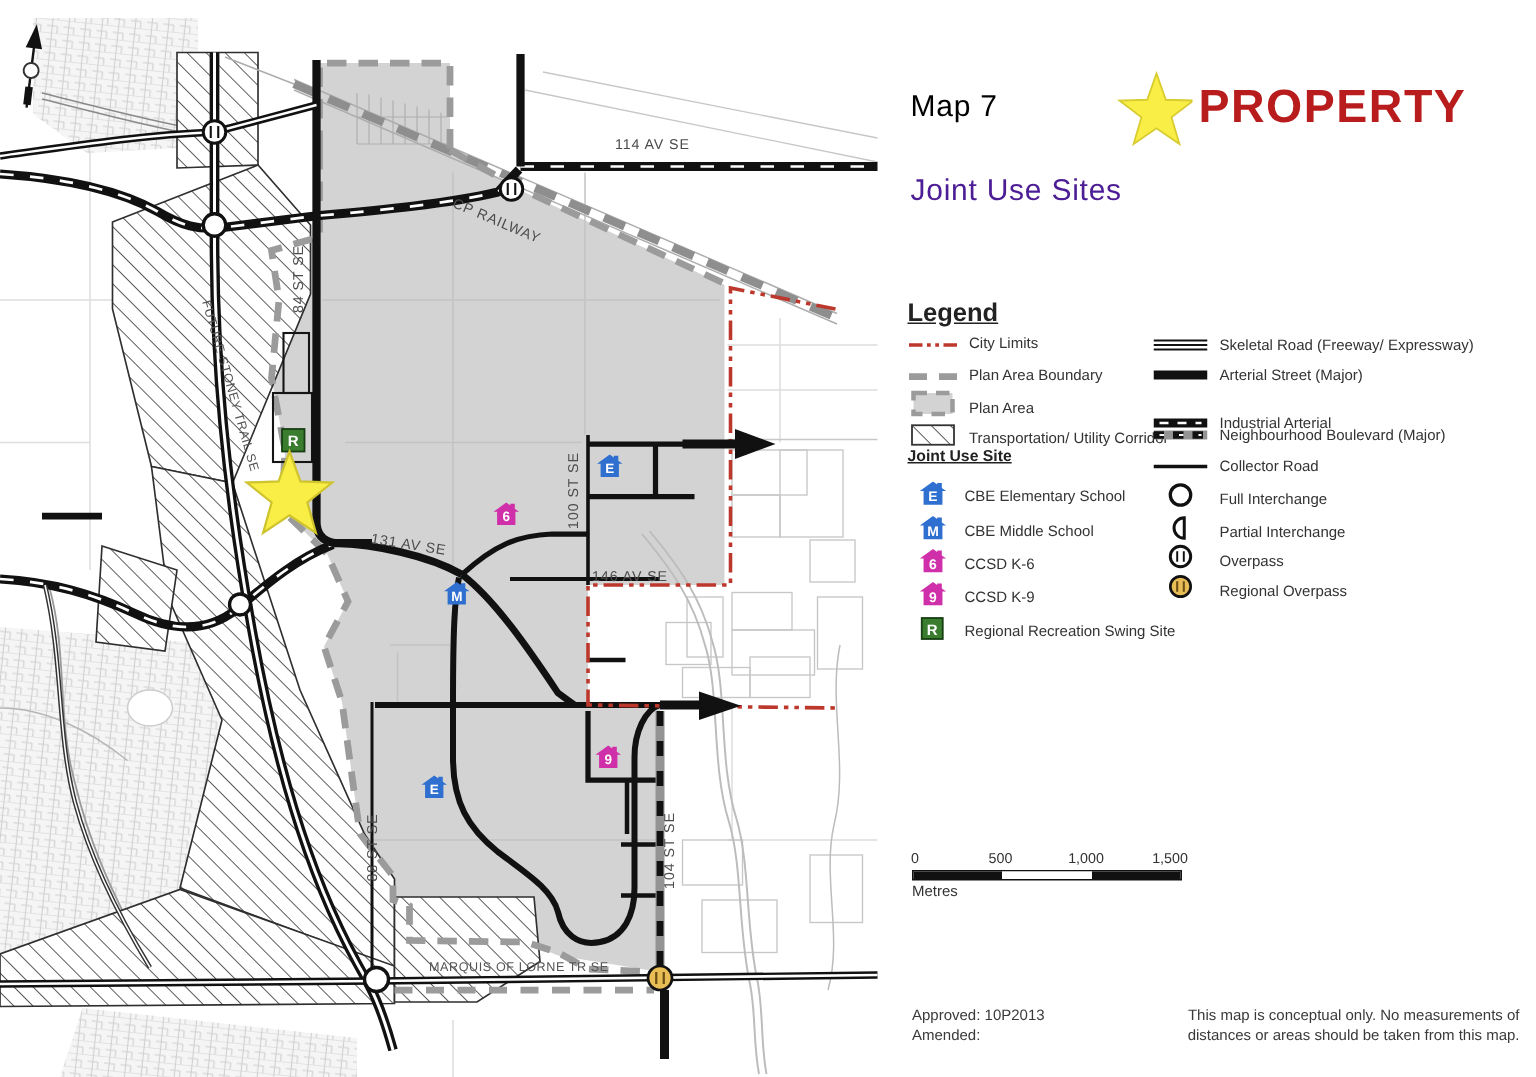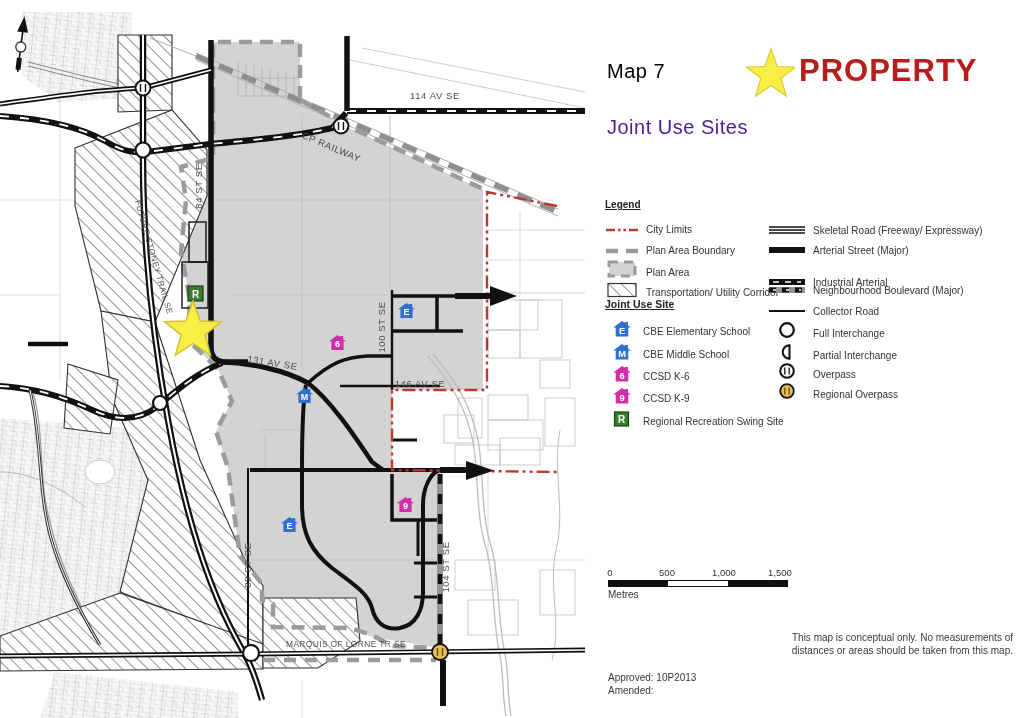--- a/index.html
+++ b/index.html
@@ -4,38 +4,38 @@
 <style>
   html,body{margin:0;padding:0;background:#ffffff;}
   .page{position:relative;width:1024px;height:718px;background:#fff;overflow:hidden;
         font-family:"Liberation Sans",sans-serif;color:#2e2e2e;}
   .abs{position:absolute;}
   
   .map-number{left:607px;top:60px;font-size:20px;letter-spacing:.5px;color:#000000;}
   .subtitle{left:607px;top:116px;font-size:20px;letter-spacing:.5px;color:#4c1d95;}
   .property-label{left:799px;top:53px;font-size:31px;font-weight:600;letter-spacing:1px;color:#b91c1c;}
   .hdr-star{left:741px;top:44px;}
-  .legend-title{left:605px;top:199px;font-size:10px;font-weight:bold;text-decoration:underline;color:#222;}
+  .legend-title{left:605px;top:199px;font-size:17px;font-weight:bold;text-decoration:underline;color:#222;}
   .joint-title{left:605px;top:298px;font-size:10.5px;font-weight:bold;text-decoration:underline;color:#222;}
   .lrow{position:absolute;display:flex;align-items:flex-end;height:16px;color:#333;}
   .lrow .licon{width:34px;margin-right:7px;flex:0 0 auto;display:flex;justify-content:center;}
   .lrow .ltext{font-size:10px;white-space:nowrap;}
   .rrow .licon{width:38px;margin-right:7px;}
   .jrow .licon{width:22px;margin-right:10px;margin-left:6px;}
   
   .scalebar{left:608px;top:567px;width:180px;}
   .scale-ticks{position:relative;height:12px;font-size:9.5px;color:#333;}
   .scale-ticks span{position:absolute;transform:translateX(-50%);}
   .scale-strip{height:5px;border:1px solid #111;display:flex;margin-top:1px;}
   .scale-strip i{flex:1;}
   .seg-b{background:#111;} .seg-w{background:#fff;}
   .scale-unit{text-align:left;font-size:10px;color:#333;margin-top:2px;}
   
   .approved{left:608px;top:671px;font-size:10px;color:#3a3a3a;line-height:13px;}
-  .disclaimer{left:700px;top:631px;width:313px;text-align:right;font-size:10px;color:#3a3a3a;line-height:13px;}
+  .disclaimer{left:700px;top:671px;width:313px;text-align:right;font-size:10px;color:#3a3a3a;line-height:13px;}
   svg text{font-family:"Liberation Sans",sans-serif;}
   .roadlbl{fill:#4c4c4c;font-size:9.5px;letter-spacing:.6px;}
   .roadlbl-sm{fill:#555;font-size:8.4px;letter-spacing:.4px;}
 </style>
 </head>
 <body>
 
 <div class="page">
 
   <svg class="abs" style="left:0;top:0" width="592" height="718" viewBox="0 0 592 718">

